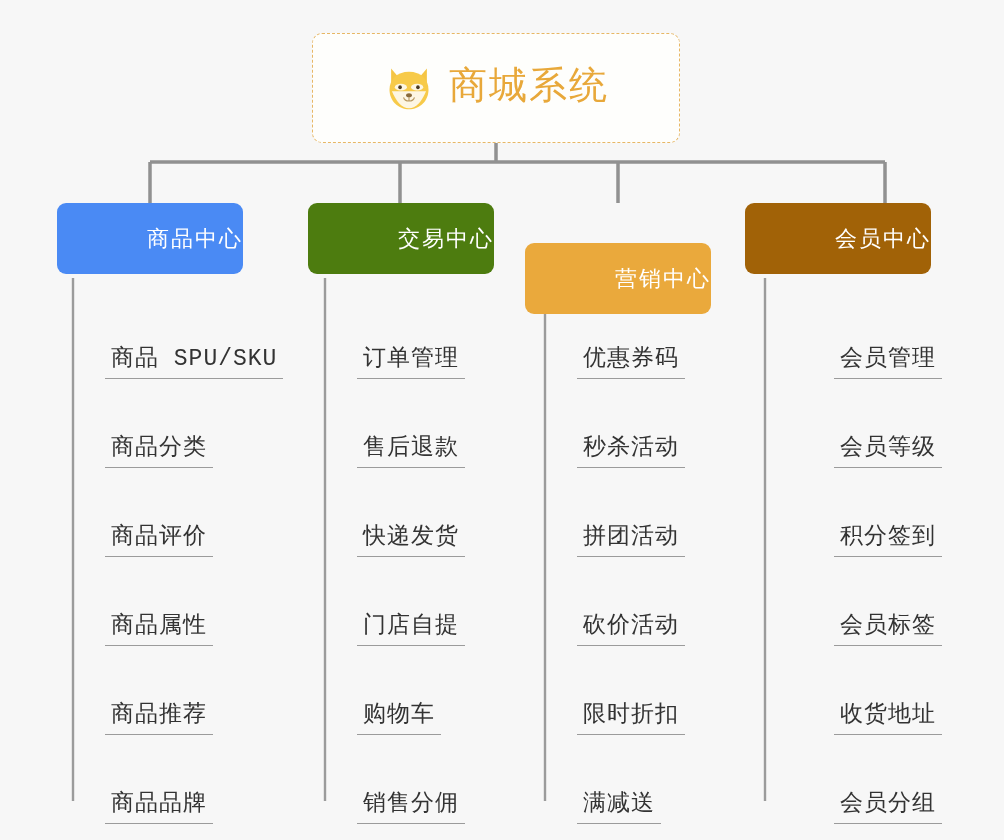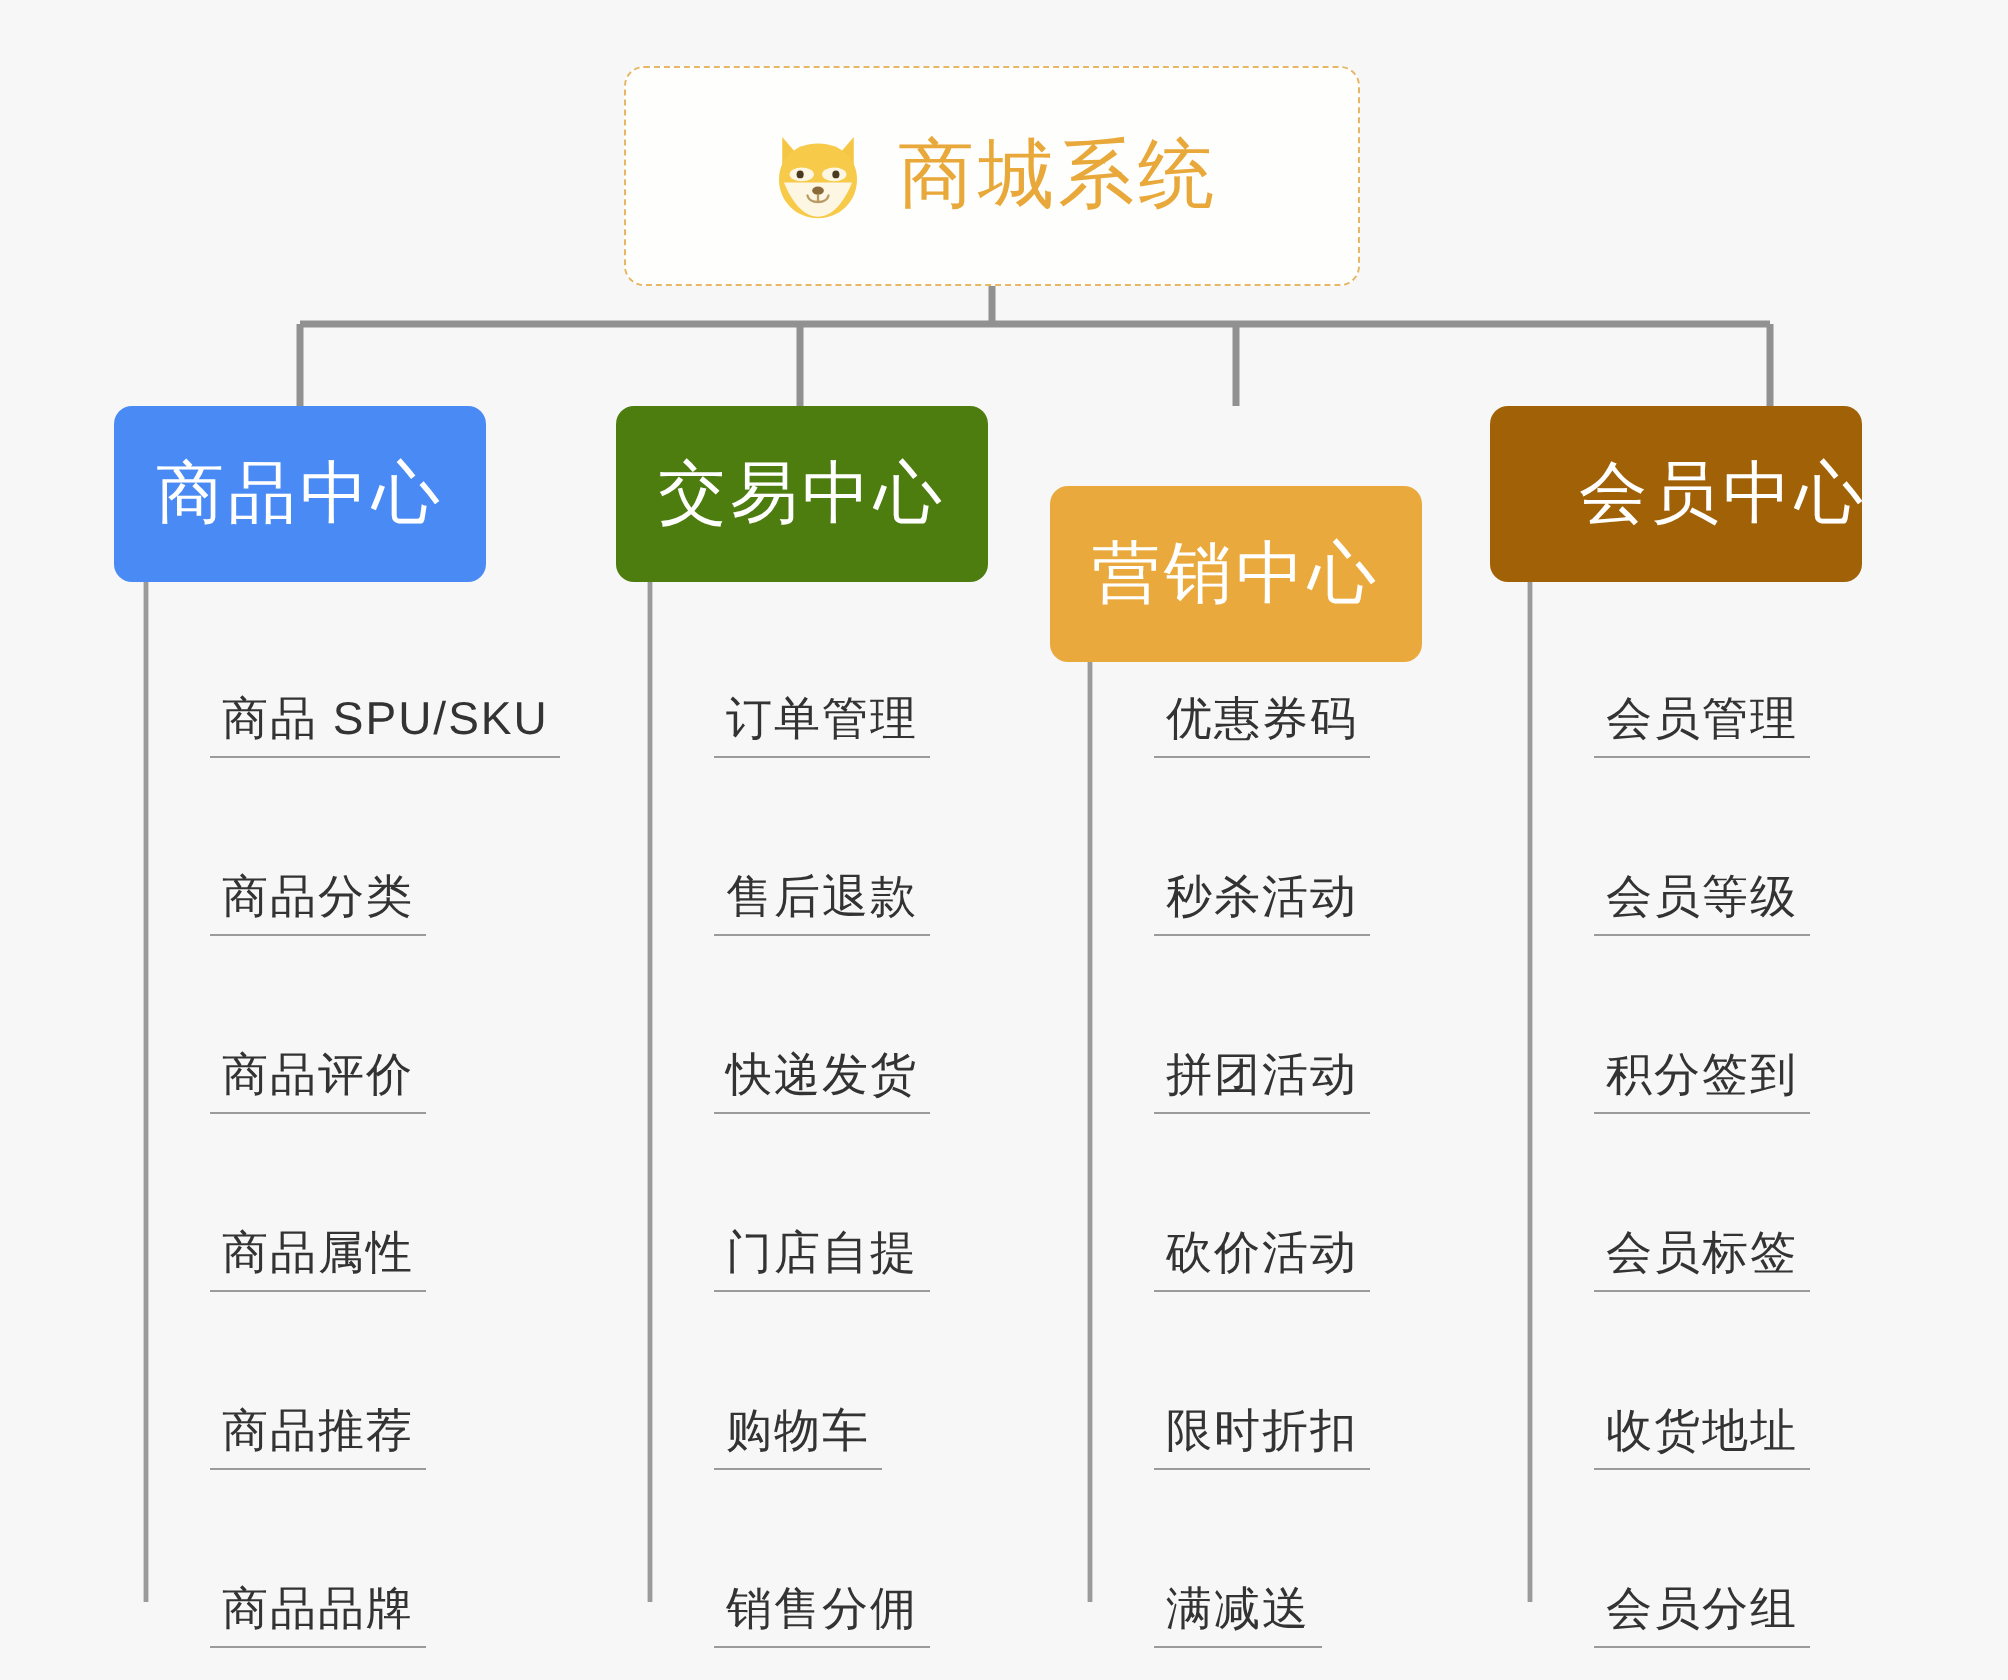--- a/index.html
+++ b/index.html
@@ -12,20 +12,21 @@
     height: 840px;
     background: #f7f7f7;
     font-family: "Liberation Sans", "DejaVu Sans", sans-serif;
     overflow: hidden;
     position: relative;
   }
 
   #chart-root {
     position: absolute;
     inset: 0;
+    font-family: Liberation Mono, monospace;
   }
 
   
   #connectors {
     position: absolute;
     left: 0;
     top: 0;
     width: 1004px;
     height: 840px;
     pointer-events: none;
@@ -58,28 +59,28 @@
     width: 52px;
     height: 52px;
     flex: 0 0 52px;
     display: block;
   }
 
   
   .cat-box {
     position: absolute;
     top: 203px;
-    height: 88px;
+    height: 71px;
     box-sizing: border-box;
     border-radius: 9px;
     display: flex;
     align-items: center;
-    justify-content: center;
+    justify-content: flex-end;
     color: #ffffff;
-    font-size: 34px;
+    font-size: 22px;
     letter-spacing: 2px;
     white-space: nowrap;
   }
 
   
   .leaf-col {
     position: absolute;
     top: 290px;
   }
   .leaf-item {
@@ -216,21 +217,21 @@
         <div class="leaf-inner"><span class="leaf-label">砍价活动</span></div>
       </div>
     <div class="leaf-item">
         <div class="leaf-inner"><span class="leaf-label">限时折扣</span></div>
       </div>
     <div class="leaf-item">
         <div class="leaf-inner"><span class="leaf-label">满减送</span></div>
       </div>
   </div>
 
-  <div class="leaf-col" style="left:765px;">
+  <div class="leaf-col" style="left:802px;">
     <div class="leaf-item">
         <div class="leaf-inner"><span class="leaf-label">会员管理</span></div>
       </div>
     <div class="leaf-item">
         <div class="leaf-inner"><span class="leaf-label">会员等级</span></div>
       </div>
     <div class="leaf-item">
         <div class="leaf-inner"><span class="leaf-label">积分签到</span></div>
       </div>
     <div class="leaf-item">

